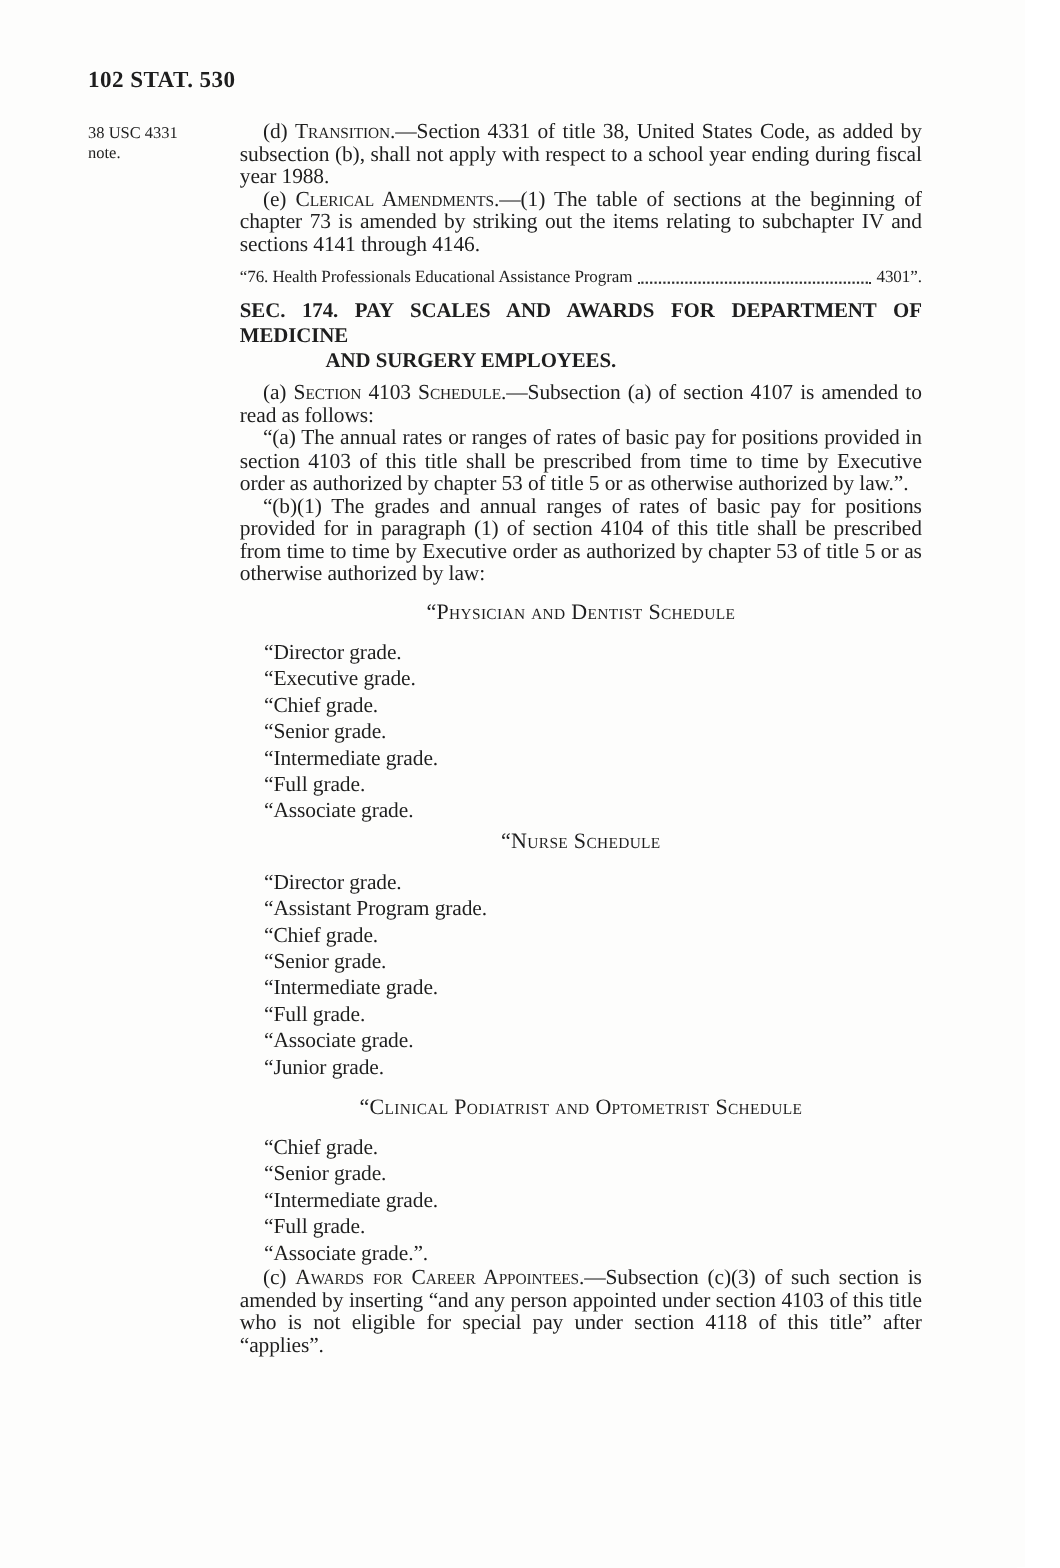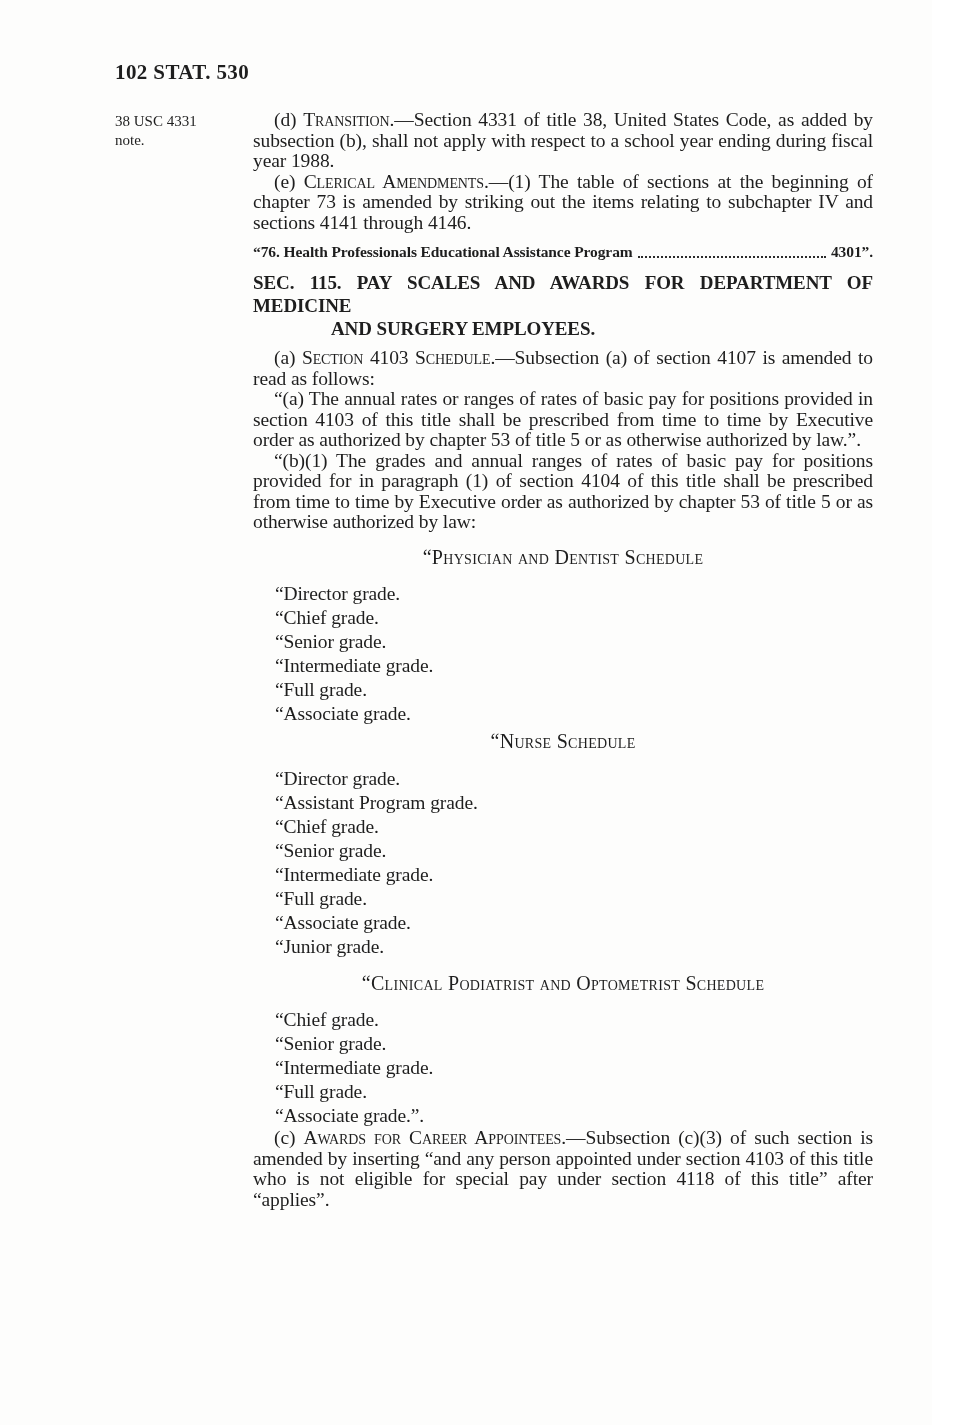--- a/index.html
+++ b/index.html
@@ -3,21 +3,21 @@
 <meta charset="utf-8">
 <style>
   html, body { margin: 0; padding: 0; background: #ffffff; }
   .page {
     position: relative;
     width: 932px; height: 1425px;
     box-sizing: border-box;
     background: #fdfdfc;
     color: #1e1e1e;
     font-family: "Liberation Serif", "DejaVu Serif", serif;
-    padding: 60px 76px 0 115px;
+    padding: 60px 76px 0 80px;
     overflow: hidden;
   }
   .page-header { display: flex; margin-bottom: 25px; }
   .stat-no {
     width: 138px; flex: none;
     font-weight: bold; font-size: 21px; letter-spacing: 0.4px;
     white-space: nowrap;
   }
   .law-title {
     width: 620px; flex: none; text-align: center;
@@ -29,21 +29,21 @@
   .body-col {
     width: 620px; flex: none;
     font-size: 19.5px; line-height: 20.5px;
     text-align: justify;
     letter-spacing: -0.1px;
   }
   p.para { margin: 0; text-indent: 21px; }
   .sc { font-variant: small-caps; }
   .toc-line {
     display: flex; align-items: flex-end;
-    font-size: 15.5px; font-weight: bold; line-height: 18px;
+    font-size: 15.5px; font-weight: normal; line-height: 18px;
     margin: 10px 0 10px;
     text-align: left;
   }
   .toc-label, .toc-page { white-space: nowrap; }
   .leader { flex: 1; border-bottom: 2px dotted #2a2a2a; margin: 0 5px 3px 5px; }
   .sec-heading { font-weight: bold; font-size: 19px; line-height: 23px; margin: 2px 0 8px; }
   .sec-line1 { text-align: justify; text-align-last: justify; }
   .sec-line2 { margin-left: 78px; text-align: left; }
   .schedule-heading {
     font-size: 20px; font-weight: normal; font-variant: small-caps;
@@ -79,34 +79,35 @@
       <p class="para"><span>(e) </span><span class="sc">Clerical Amendments.</span><span>—(1) The table of sections at the beginning of chapter 73 is amended by striking out the items relating to subchapter IV and sections 4141 through 4146.</span></p>
 
 
       <div class="toc-line">
         <span class="toc-label">“76. Health Professionals Educational Assistance Program</span>
         <span class="leader"></span>
         <span class="toc-page">4301”.</span>
       </div>
 
       <div class="sec-heading">
-        <div class="sec-line1">SEC. 115. PAY SCALES AND AWARDS FOR DEPARTMENT OF MEDICINE</div>
+        <div class="sec-line1">SEC. 174. PAY SCALES AND AWARDS FOR DEPARTMENT OF MEDICINE</div>
         <div class="sec-line2">AND SURGERY EMPLOYEES.</div>
       </div>
 
       <p class="para"><span>(a) </span><span class="sc">Section 4103 Schedule.</span><span>—Subsection (a) of section 4107 is amended to read as follows:</span></p>
 
       <p class="para"><span>“(a) </span><span>The annual rates or ranges of rates of basic pay for positions provided in section 4103 of this title shall be prescribed from time to time by Executive order as authorized by chapter 53 of title 5 or as otherwise authorized by law.”.</span></p>
 
 
       <p class="para"><span>“(b)(1) </span><span>The grades and annual ranges of rates of basic pay for positions provided for in paragraph (1) of section 4104 of this title shall be prescribed from time to time by Executive order as authorized by chapter 53 of title 5 or as otherwise authorized by law:</span></p>
 
       <div class="schedule-heading">“Physician and Dentist Schedule</div>
       <div class="grade-list">
         <div class="grade">“Director grade.</div>
+        <div class="grade">“Executive grade.</div>
         <div class="grade">“Chief grade.</div>
         <div class="grade">“Senior grade.</div>
         <div class="grade">“Intermediate grade.</div>
         <div class="grade">“Full grade.</div>
         <div class="grade">“Associate grade.</div>
       </div>
 
       <div class="schedule-heading tight">“Nurse Schedule</div>
       <div class="grade-list">
         <div class="grade">“Director grade.</div>

